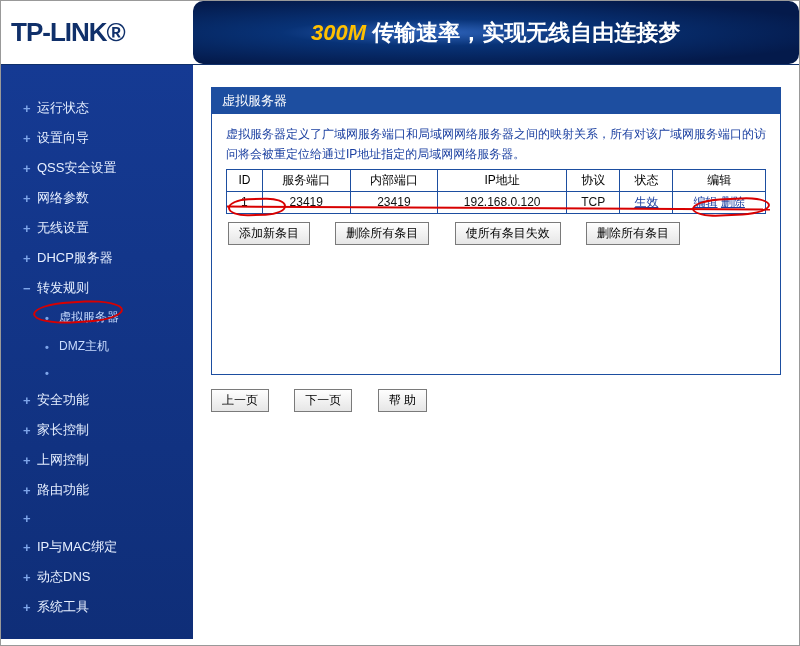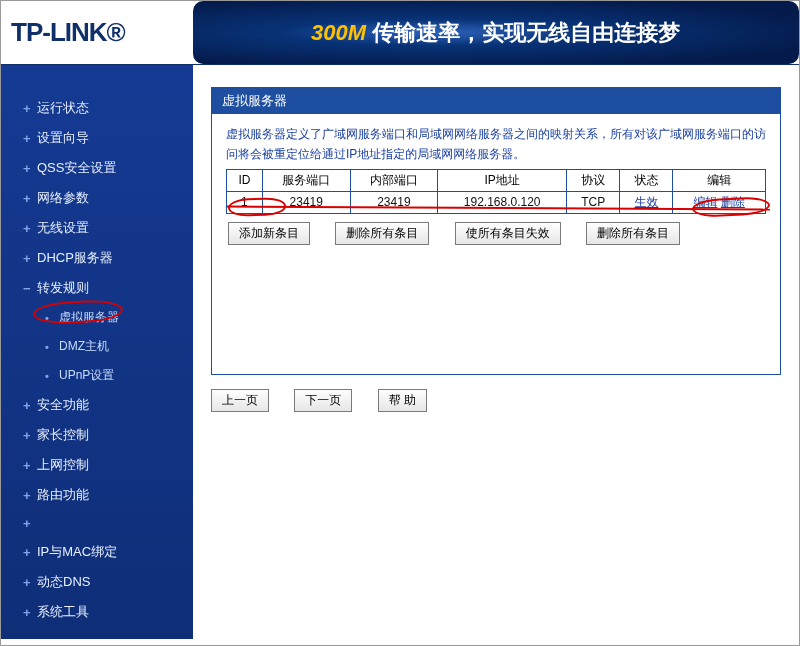--- a/index.html
+++ b/index.html
@@ -236,21 +236,20 @@
         <span class="dot">•</span>
         <span class="label">虚拟服务器</span>
         <span class="nav-hl"></span>
       </div>
       <div class="sub-item">
         <span class="dot">•</span>
         <span class="label">DMZ主机</span>
       </div>
       <div class="sub-item">
         <span class="dot">•</span>
-        <span class="label">UPnP设置</span>
       </div>
       <div class="nav-item">
         <span class="plus">+</span>
         <span class="label">安全功能</span>
       </div>
       <div class="nav-item">
         <span class="plus">+</span>
         <span class="label">家长控制</span>
       </div>
       <div class="nav-item">

